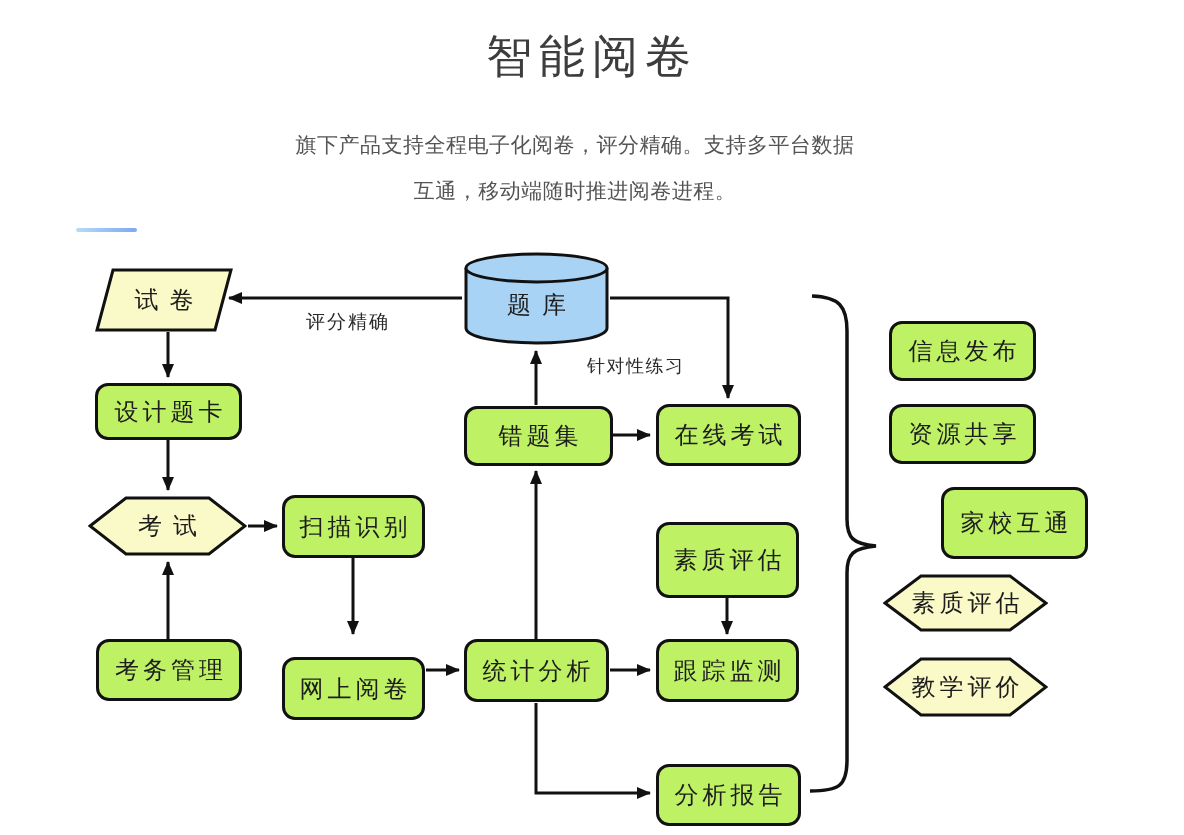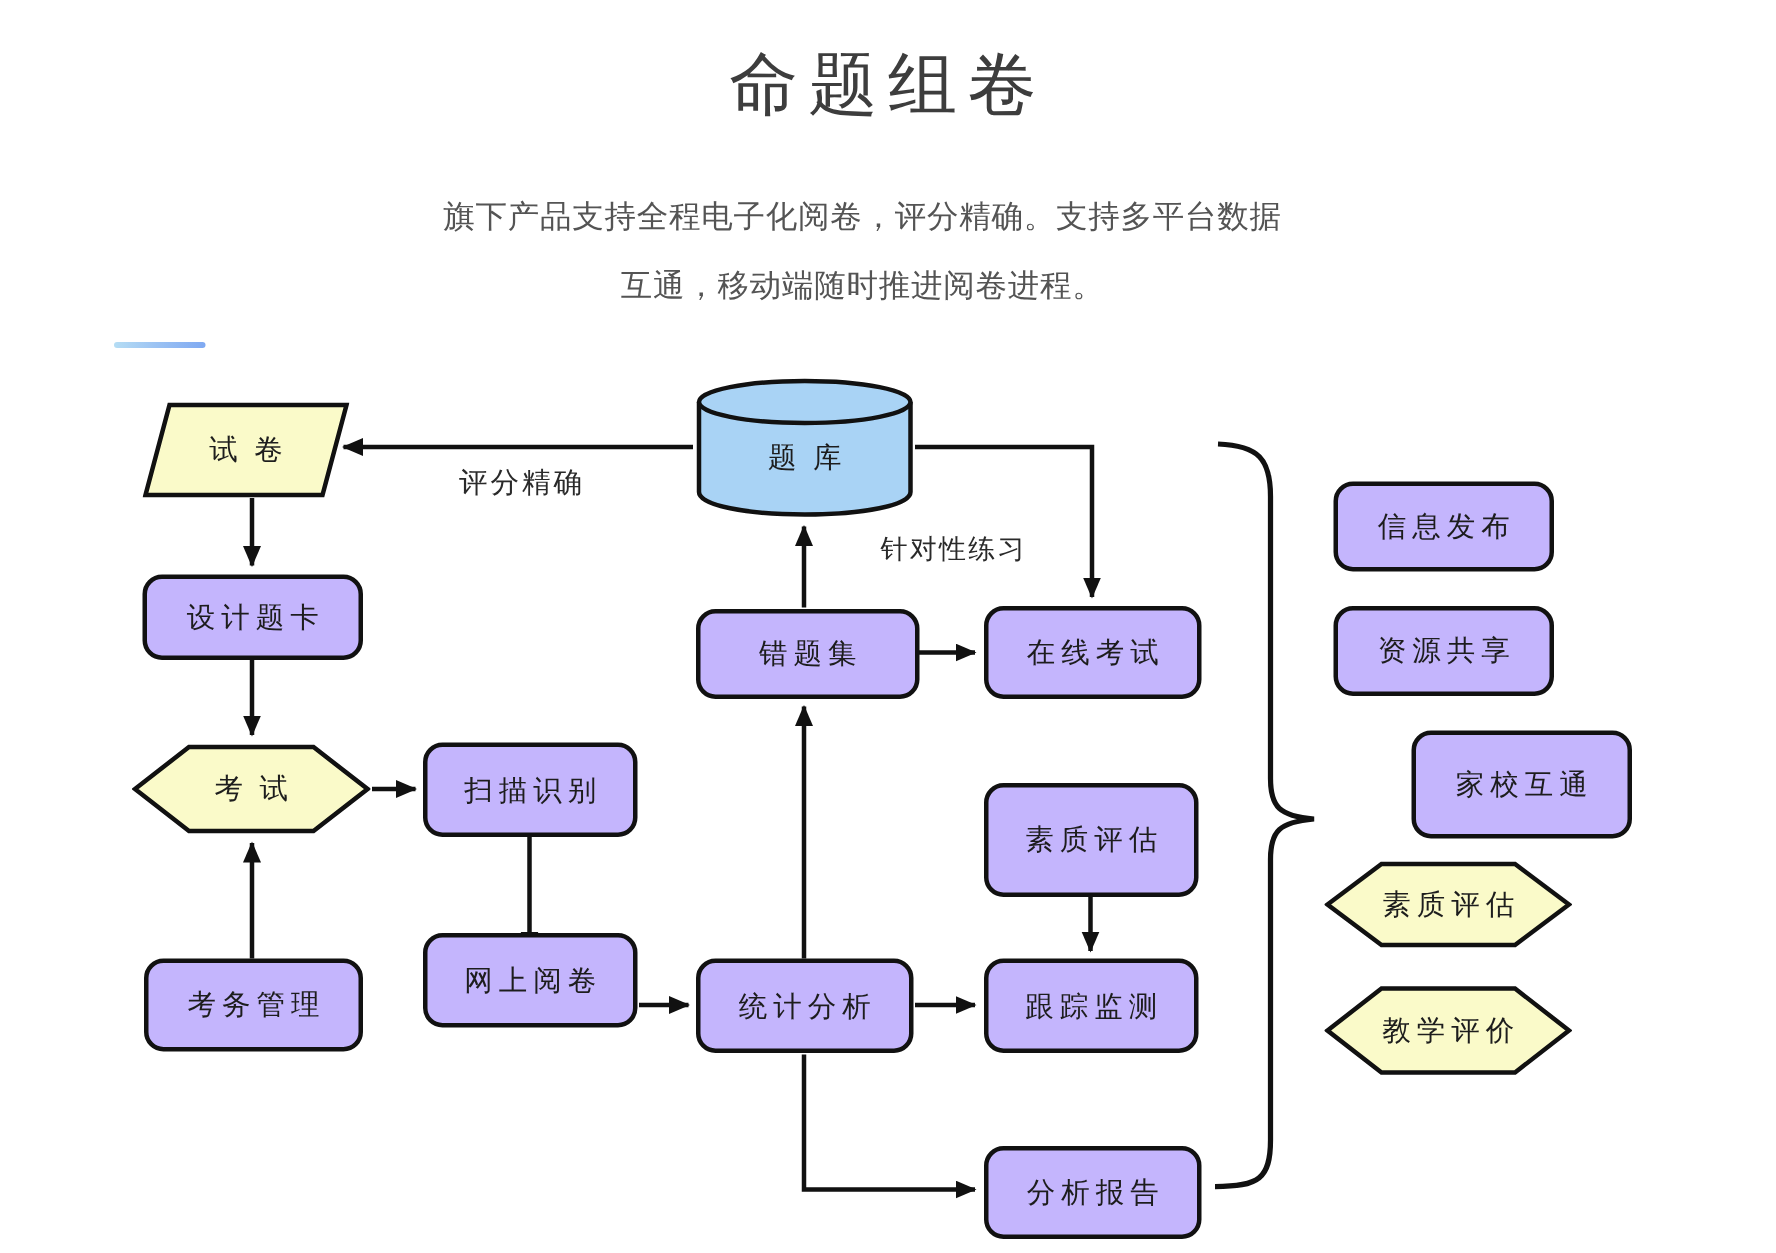--- a/index.html
+++ b/index.html
@@ -47,29 +47,29 @@
   }
   .node {
     position: absolute;
     display: flex;
     align-items: center;
     justify-content: center;
     box-sizing: border-box;
     z-index: 2;
   }
   .rrect {
-    background: #c4b5fd;
+    background: #bef264;
     border: 3px solid #111111;
     border-radius: 13px;
   }
   .shape-svg { position: absolute; left: 0; top: 0; width: 100%; height: 100%; }
   .nlabel {
     position: relative;
     font-family: "Liberation Serif", "DejaVu Serif", serif;
-    font-size: 19px;
+    font-size: 24px;
     color: #1d1d1d;
     letter-spacing: 4px;
     text-indent: 4px;
     white-space: nowrap;
   }
   .sp-wide .nlabel { letter-spacing: 11px; text-indent: 11px; }
   .cyl .nlabel { padding-top: 13px; }
   .edge-label {
     position: absolute;
     font-family: "Liberation Serif", "DejaVu Serif", serif;
@@ -77,21 +77,21 @@
     z-index: 2;
     white-space: nowrap;
   }
   .lbl-mingti { left: 306px; top: 309px; font-size: 19px; letter-spacing: 2px; }
   .lbl-zhendui { left: 587px; top: 354px; font-size: 18px; letter-spacing: 1.5px; }
 </style>
 </head>
 <body>
 
 <div class="header">
-  <h1 class="page-title">命题组卷</h1>
+  <h1 class="page-title">智能阅卷</h1>
   <div class="subtitle">
     <div>旗下产品支持全程电子化阅卷，评分精确。支持多平台数据</div>
     <div>互通，移动端随时推进阅卷进程。</div>
   </div>
 </div>
 
 <div class="accent-line"></div>
 
 <svg class="edges-layer" width="1184" height="835" viewBox="0 0 1184 835" xmlns="http://www.w3.org/2000/svg">
   <defs>
@@ -140,21 +140,21 @@
 </div>
 
 <div class="node rrect" style="left:96px; top:639px; width:146px; height:62px;">
   <span class="nlabel">考务管理</span>
 </div>
 
 <div class="node rrect" style="left:282px; top:495px; width:143px; height:63px;">
   <span class="nlabel">扫描识别</span>
 </div>
 
-<div class="node rrect" style="left:282px; top:622px; width:143px; height:63px;">
+<div class="node rrect" style="left:282px; top:657px; width:143px; height:63px;">
   <span class="nlabel">网上阅卷</span>
 </div>
 
 <div class="node cyl sp-wide" style="left:464px; top:252px; width:145px; height:93px;">
   <svg class="shape-svg" viewBox="0 0 145 93">
     <path d="M2,16 L2,76 C2,85 34,91 72.5,91 C111,91 143,85 143,76 L143,16" fill="#a9d3f5" stroke="#111111" stroke-width="3"></path>
     <ellipse cx="72.5" cy="16" rx="70.5" ry="14" fill="#a9d3f5" stroke="#111111" stroke-width="3"></ellipse>
   </svg>
   <span class="nlabel">题库</span>
 </div>

